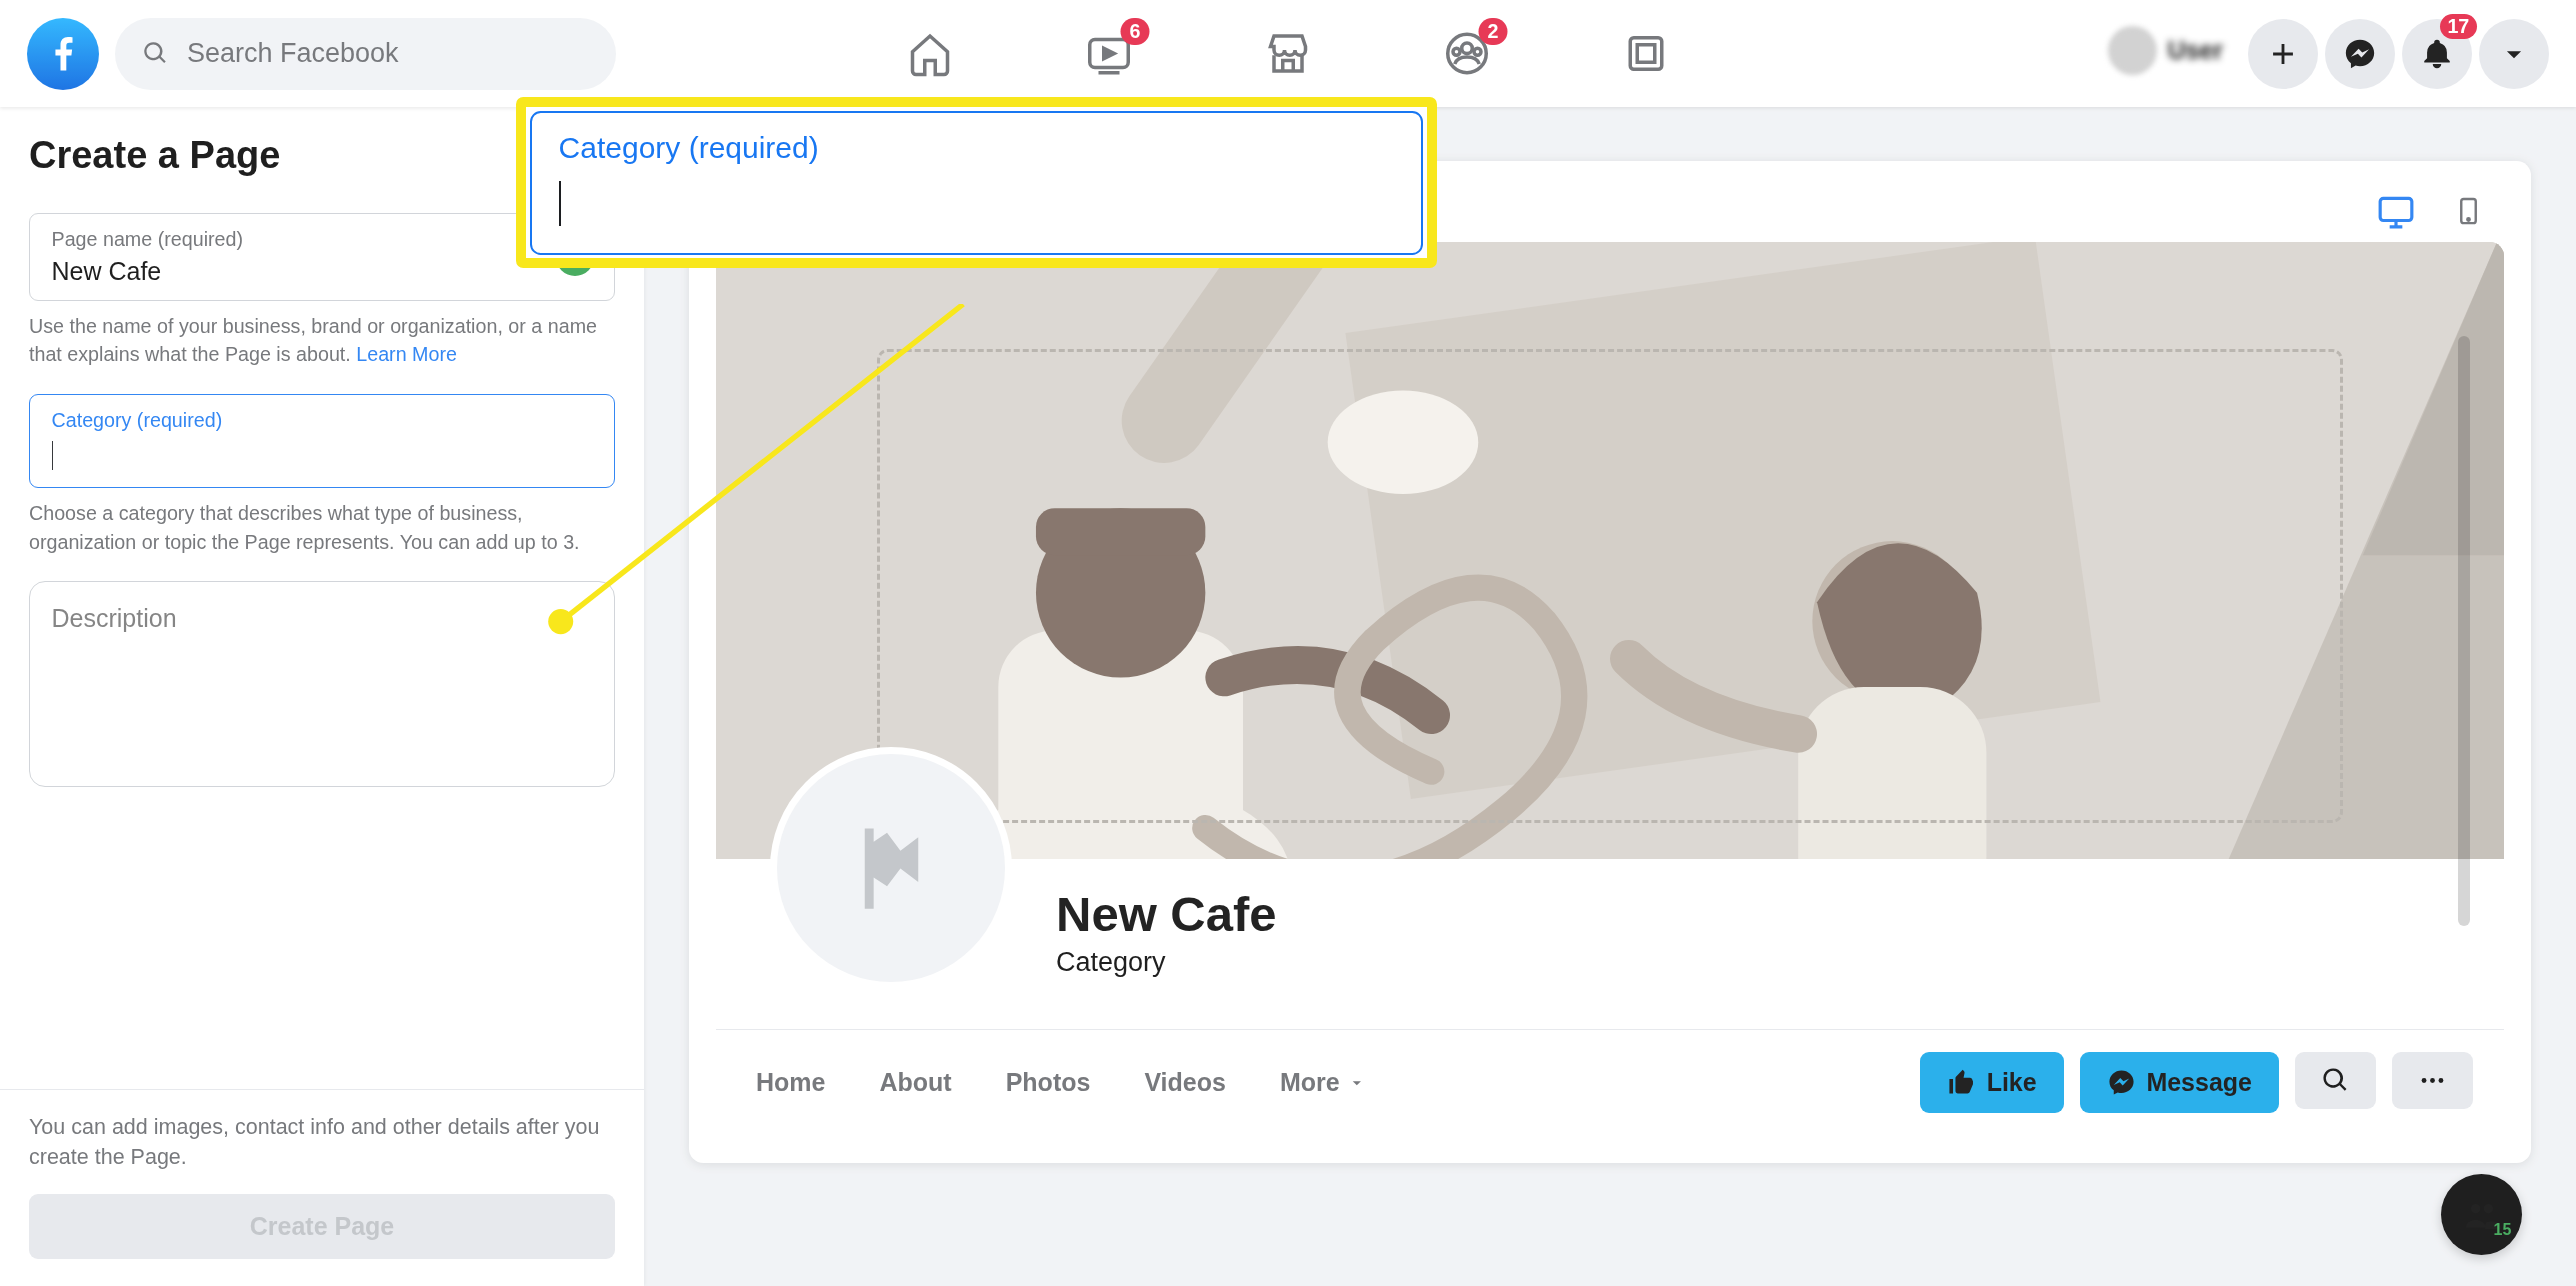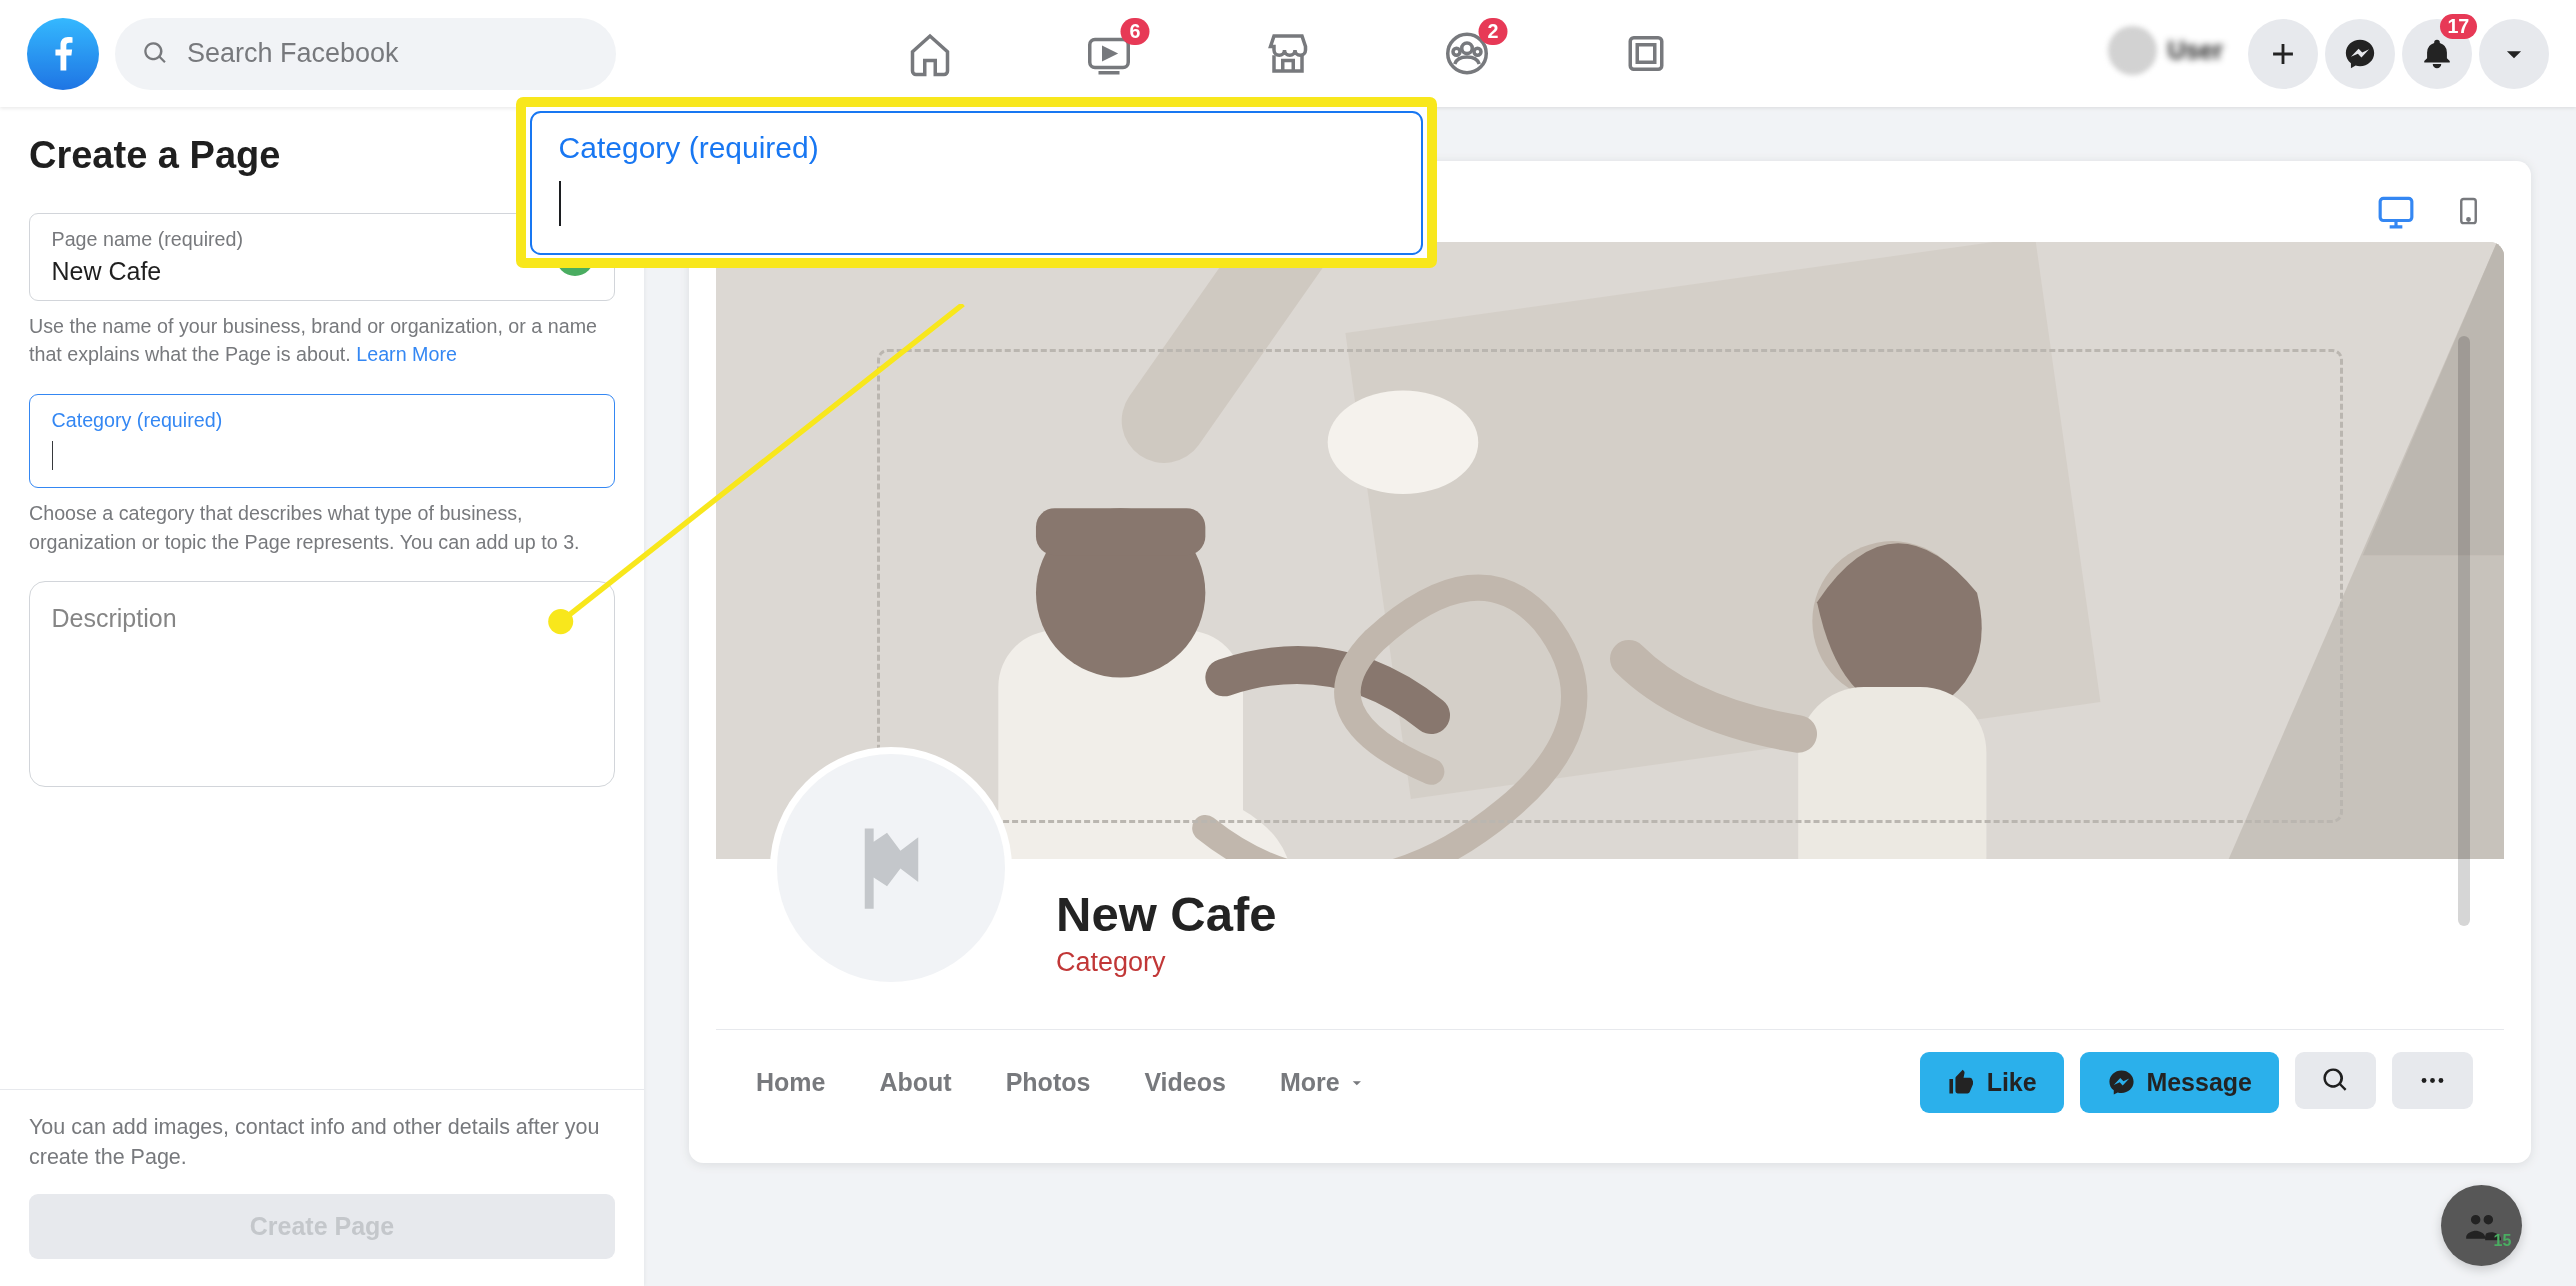--- a/index.html
+++ b/index.html
@@ -51,30 +51,30 @@
 .device-btn.active { color: #1877f2; }
 .device-btn.inactive { color: #65676b; }
 .cover-area { position: relative; background: #d8d3cd; height: 617px; border-radius: 14.3px 14.3px 0 0; overflow: hidden; }
 .cover-svg { width: 100%; height: 100%; }
 .cover-overlay { position: absolute; top: 107px; left: 161px; right: 161px; bottom: 36px; border: 3.6px dashed #b1aca5; border-radius: 10.7px; }
 .avatar-wrap { position: absolute; bottom: -130px; left: 54px; }
 .avatar { width: 242px; height: 242px; background: #f0f2f5; border: 7.2px solid #fff; border-radius: 50%; display: flex; align-items: center; justify-content: center; }
 .avatar svg { width: 107px; height: 107px; color: #b0b3b8; }
 .page-info-row { padding: 27px 0 0 340px; min-height: 143px; }
 .page-name { font-size: 49px; font-weight: bold; color: #050505; }
-.page-category { font-size: 27px; color: #b91c1c; margin-top: 5.4px; }
+.page-category { font-size: 27px; color: #000000; margin-top: 5.4px; }
 .tabs-row { display: flex; align-items: center; padding: 22.4px 31px; border-top: 0.9px solid #e4e6eb; margin-top: 27px; gap: 36px; justify-content: center; }
 .tab { font-size: 25px; font-weight: 600; color: #65676b; padding: 10.7px 9px; }
 .tab.more { display: flex; align-items: center; gap: 7.2px; }
 .tab-actions { margin-left: auto; display: flex; gap: 16px; }
 .action-btn { background: #0ea5e9; border: none; border-radius: 9px; padding: 16px 27px; font-size: 25px; font-weight: 600; display: flex; align-items: center; gap: 10.7px; color: #050505; }
 .action-btn svg { width: 29px; height: 29px; }
 .icon-btn { background: #e4e6eb; border: none; border-radius: 9px; width: 81px; height: 57px; display: flex; align-items: center; justify-content: center; }
 .scrollbar { position: absolute; right: 34px; top: 94px; width: 12.5px; height: 590px; background: rgba(0,0,0,0.18); border-radius: 9px; }
-.float-btn { position: fixed; bottom: 20px; right: 54px; width: 81px; height: 81px; background: #404040; border-radius: 50%; box-shadow: 0 3.6px 10.7px rgba(0,0,0,0.2); display: flex; align-items: center; justify-content: center; }
+.float-btn { position: fixed; bottom: 31px; right: 54px; width: 81px; height: 81px; background: #000000; border-radius: 50%; box-shadow: 0 3.6px 10.7px rgba(0,0,0,0.2); display: flex; align-items: center; justify-content: center; }
 .float-btn .mini-badge { position: absolute; bottom: 16px; right: 10.7px; font-size: 16px; color: #31a24c; font-weight: bold; }
 
 
 .callout { position: absolute; top: 97px; left: 516px; width: 921px; background: #fff; border: 10.7px solid #f8e71c; border-radius: 7.2px; padding: 3.6px; z-index: 100; }
 .callout-inner { border: 2.7px solid #1877f2; border-radius: 10.7px; padding: 18px 27px 27px; }
 .callout-label { color: #1877f2; font-size: 30px; }
 .callout-cursor { width: 2.7px; height: 45px; background: #1c1e21; margin-top: 16px; }
 .connector { position: absolute; top: 304px; left: 516px; width: 626px; height: 358px; z-index: 99; pointer-events: none; }
 
 

